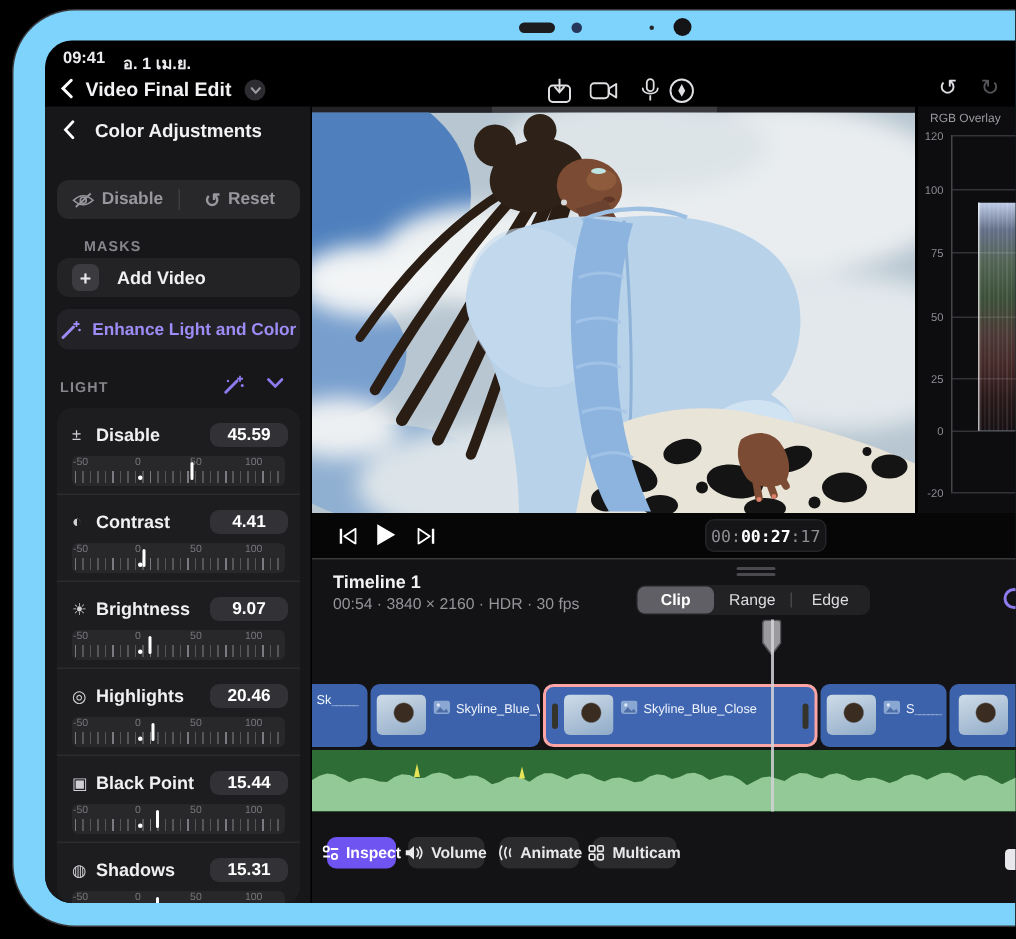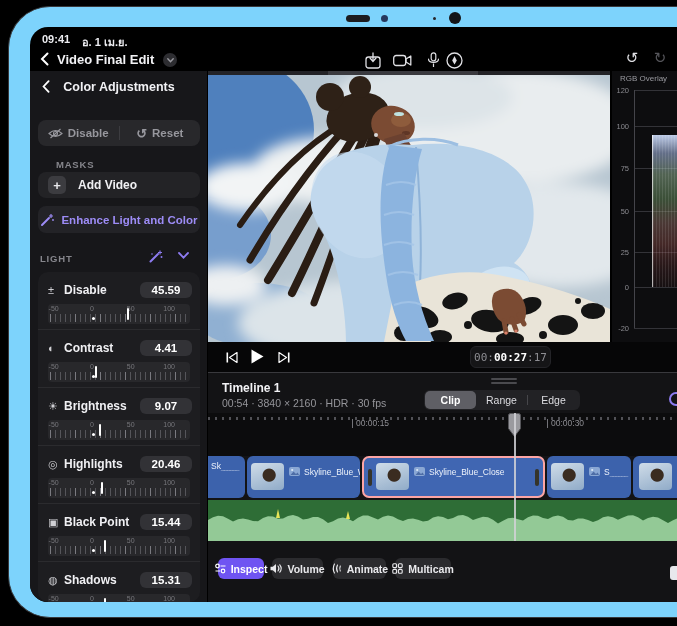--- a/index.html
+++ b/index.html
@@ -489,25 +489,20 @@
       <span class="tl-info">00:54 · 3840 × 2160 · HDR · 30 fps</span>
 
       <div class="seg3">
         <div class="seg sel">Clip</div>
         <div class="seg">Range</div>
         <div class="segdiv"></div>
         <div class="seg">Edge</div>
       </div>
       <div class="tl-purple"></div>
 
-      <div class="tl-ruler">
-        <div class="tl-ticks"></div>
-        <span class="tl-mark" style="left:144px">00:00:15</span>
-        <span class="tl-mark" style="left:339px">00:00:30</span>
-      </div>
 
       <div class="clips">
         <div class="clip" style="left:0;width:37px;border-radius:0 6px 6px 0">
           <span class="clip-label trunc" style="left:3px;top:5px">Sk</span>
         </div>
         <div class="clip" style="left:39px;width:113px">
           <span class="thumb" style="left:4px;top:7px;width:33px;height:27px"></span>
           <span style="position:absolute;left:42px;top:11px">
             <svg width="11" height="9" viewBox="0 0 11 9">
                 <rect width="11" height="9" rx="2" fill="#8aa7d4"></rect>

